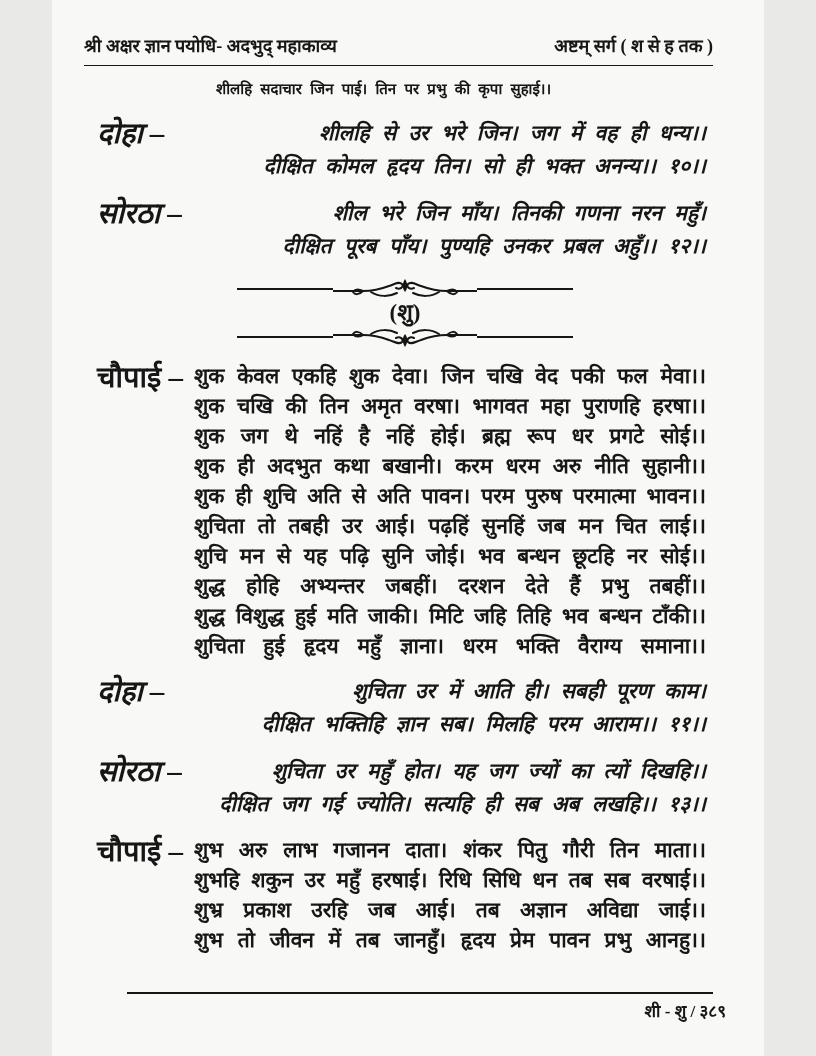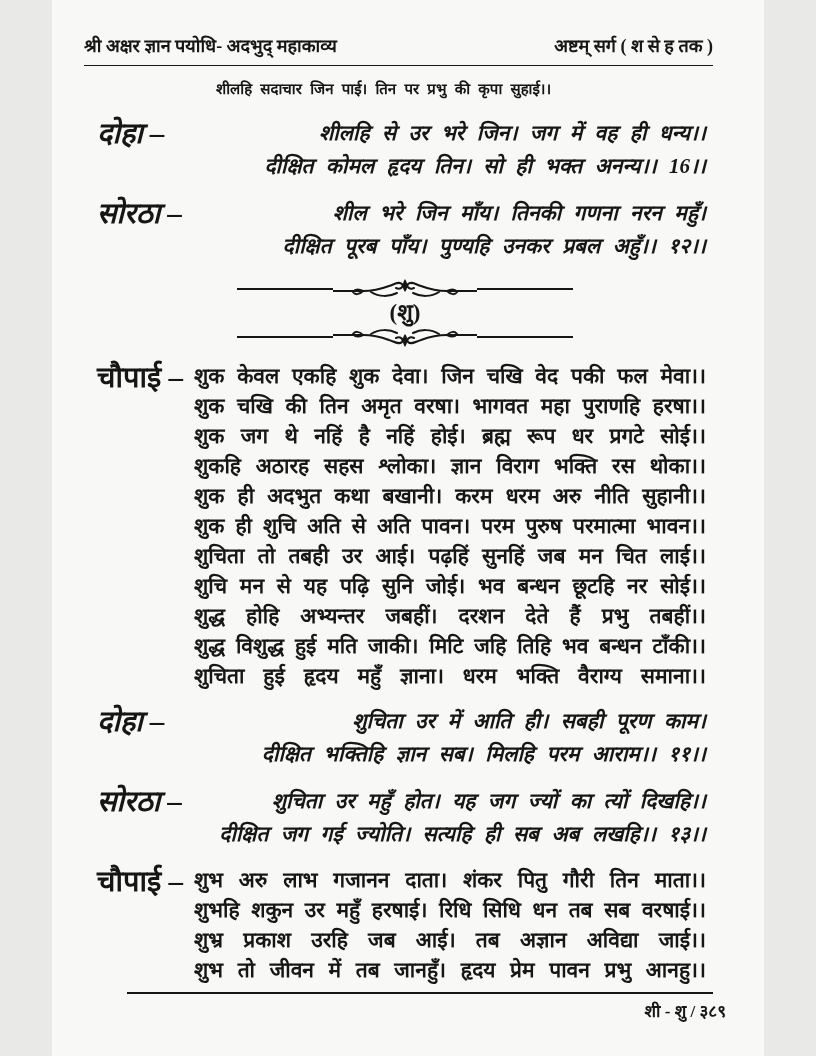--- a/index.html
+++ b/index.html
@@ -72,21 +72,21 @@
   </div>
   <hr class="hdr-rule">
 
   <div class="body-area">
     <div class="opening-line">शीलहि सदाचार जिन पाई। तिन पर प्रभु की कृपा सुहाई।।</div>
 
   <div class="verse-section italic">
     <div class="verse-label">दोहा –</div>
     <div class="verse-lines">
           <div class="verse-line">शीलहि से उर भरे जिन। जग में वह ही धन्य।।</div>
-          <div class="verse-line">दीक्षित कोमल हृदय तिन। सो ही भक्त अनन्य।। 16।।</div>
+          <div class="verse-line">दीक्षित कोमल हृदय तिन। सो ही भक्त अनन्य।। १०।।</div>
         </div>
   </div>
 
   <div class="verse-section italic">
     <div class="verse-label">सोरठा –</div>
     <div class="verse-lines">
           <div class="verse-line">शील भरे जिन माँय। तिनकी गणना नरन महुँ।</div>
           <div class="verse-line">दीक्षित पूरब पाँय। पुण्यहि उनकर प्रबल अहुँ।। १२।।</div>
         </div>
   </div>
@@ -124,21 +124,20 @@
       <span class="rule"></span>
     </div>
   </div>
 
   <div class="verse-section justify">
     <div class="verse-label">चौपाई –</div>
     <div class="verse-lines">
           <div class="verse-line">शुक केवल एकहि शुक देवा। जिन चखि वेद पकी फल मेवा।।</div>
           <div class="verse-line">शुक चखि की तिन अमृत वरषा। भागवत महा पुराणहि हरषा।।</div>
           <div class="verse-line">शुक जग थे नहिं है नहिं होई। ब्रह्म रूप धर प्रगटे सोई।।</div>
-          <div class="verse-line">शुकहि अठारह सहस श्लोका। ज्ञान विराग भक्ति रस थोका।।</div>
           <div class="verse-line">शुक ही अदभुत कथा बखानी। करम धरम अरु नीति सुहानी।।</div>
           <div class="verse-line">शुक ही शुचि अति से अति पावन। परम पुरुष परमात्मा भावन।।</div>
           <div class="verse-line">शुचिता तो तबही उर आई। पढ़हिं सुनहिं जब मन चित लाई।।</div>
           <div class="verse-line">शुचि मन से यह पढ़ि सुनि जोई। भव बन्धन छूटहि नर सोई।।</div>
           <div class="verse-line">शुद्ध होहि अभ्यन्तर जबहीं। दरशन देते हैं प्रभु तबहीं।।</div>
           <div class="verse-line">शुद्ध विशुद्ध हुई मति जाकी। मिटि जहि तिहि भव बन्धन टाँकी।।</div>
           <div class="verse-line">शुचिता हुई हृदय महुँ ज्ञाना। धरम भक्ति वैराग्य समाना।।</div>
         </div>
   </div>
 

